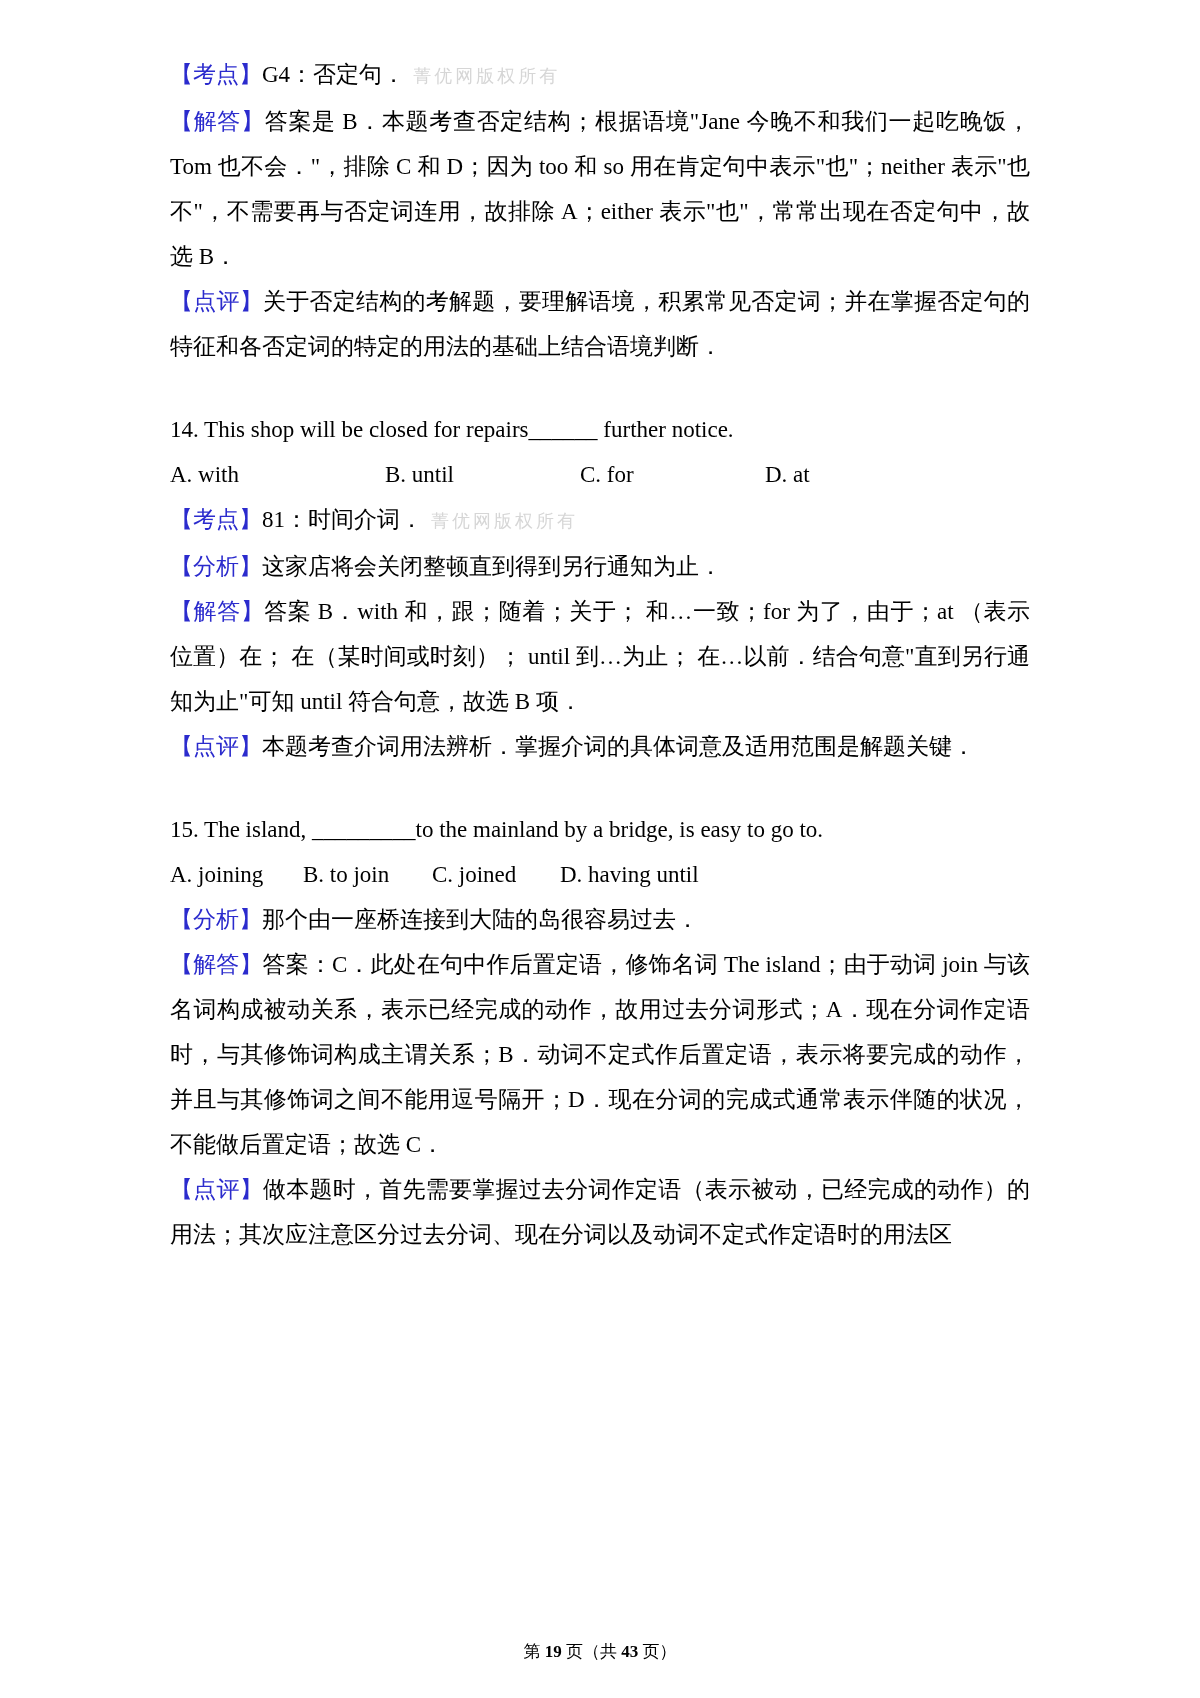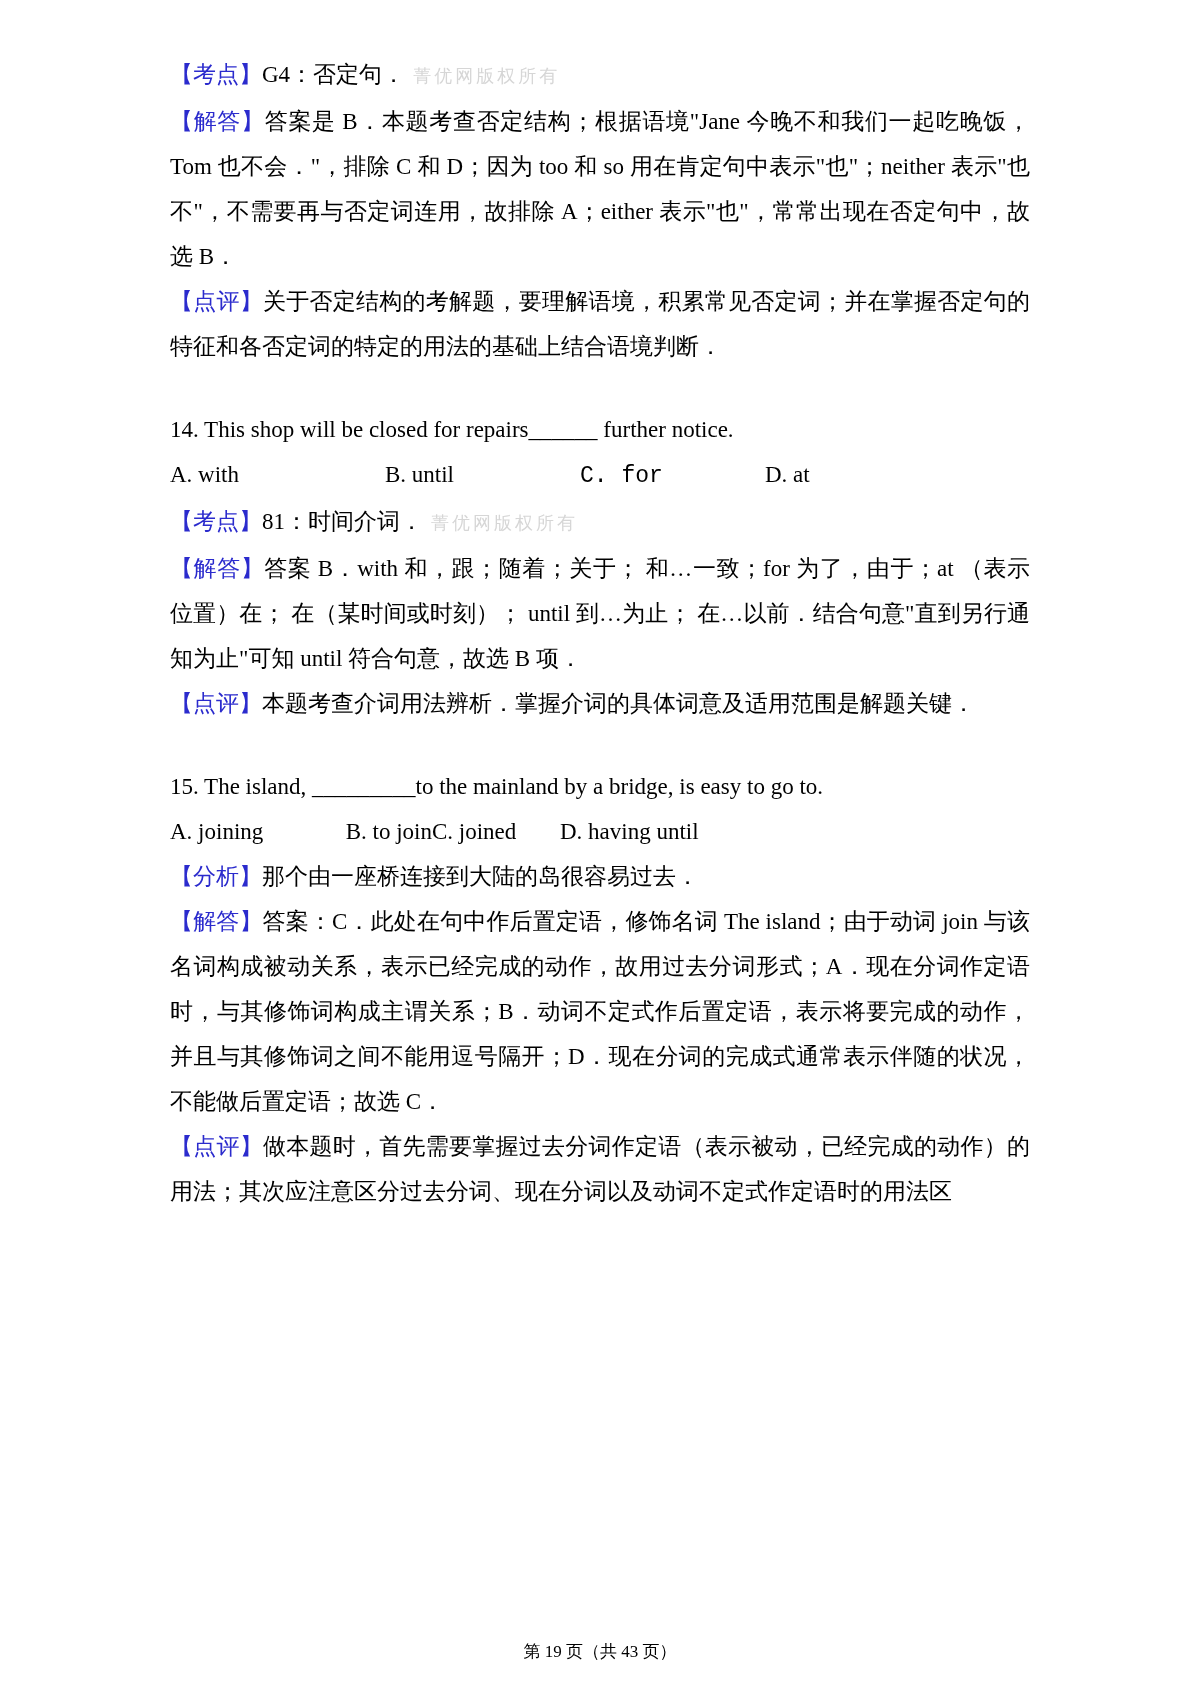--- a/index.html
+++ b/index.html
@@ -25,47 +25,48 @@
     color: #cccccc;
     font-size: 18px;
     margin-left: 8px;
     letter-spacing: 3px;
     opacity: 0.8;
   }
   .question { margin-top: 38px; }
   .options span { display: inline-block; }
   .opt-wide span:nth-child(1) { width: 215px; }
   .opt-wide span:nth-child(2) { width: 195px; }
-  .opt-wide span:nth-child(3) { width: 185px; font-family: Liberation Mono, monospace; }
+  .opt-wide span:nth-child(3) { width: 185px; }
   .opt-narrow span:nth-child(1) { width: 133px; }
-  .opt-narrow span:nth-child(2) { width: 129px; text-align: right; }
+  .opt-narrow span:nth-child(2) { width: 129px; }
   .opt-narrow span:nth-child(3) { width: 128px; }
   .footer {
     position: absolute;
     left: 0; right: 0;
     bottom: 36px;
     text-align: center;
     font-size: 17px;
     line-height: 20px;
   }
-  .footer b { font-weight: normal; }
+  .footer b { font-weight: bold; }
 </style>
 </head>
 <body>
 
 <div class="page">
   <div class="content">
 
     <p class="para"><span class="tag">【考点】</span><span>G4：否定句．</span><span class="watermark">菁优网版权所有</span></p>
     <p class="para"><span class="tag">【解答】</span><span>答案是 B．本题考查否定结构；根据语境"Jane 今晚不和我们一起吃晚饭，Tom 也不会．"，排除 C 和 D；因为 too 和 so 用在肯定句中表示"也"；neither 表示"也不"，不需要再与否定词连用，故排除 A；either 表示"也"，常常出现在否定句中，故选 B．</span></p>
     <p class="para"><span class="tag">【点评】</span><span>关于否定结构的考解题，要理解语境，积累常见否定词；并在掌握否定句的特征和各否定词的特定的用法的基础上结合语境判断．</span></p>
 
     <p class="para question">14. This shop will be closed for repairs______ further notice.</p>
     <p class="options opt-wide"><span>A. with</span><span>B. until</span><span>C. for</span><span>D. at</span></p>
     <p class="para"><span class="tag">【考点】</span><span>81：时间介词．</span><span class="watermark">菁优网版权所有</span></p>
+    <p class="para"><span class="tag">【分析】</span><span>这家店将会关闭整顿直到得到另行通知为止．</span></p>
     <p class="para"><span class="tag">【解答】</span><span>答案 B．with 和，跟；随着；关于； 和…一致；for 为了，由于；at （表示位置）在； 在（某时间或时刻）； until 到…为止； 在…以前．结合句意"直到另行通知为止"可知 until 符合句意，故选 B 项．</span></p>
     <p class="para"><span class="tag">【点评】</span><span>本题考查介词用法辨析．掌握介词的具体词意及适用范围是解题关键．</span></p>
 
     <p class="para question">15. The island, _________to the mainland by a bridge, is easy to go to.</p>
     <p class="options opt-narrow"><span>A. joining</span><span>B. to join</span><span>C. joined</span><span>D. having until</span></p>
     <p class="para"><span class="tag">【分析】</span><span>那个由一座桥连接到大陆的岛很容易过去．</span></p>
     <p class="para"><span class="tag">【解答】</span><span>答案：C．此处在句中作后置定语，修饰名词 The island；由于动词 join 与该名词构成被动关系，表示已经完成的动作，故用过去分词形式；A．现在分词作定语时，与其修饰词构成主谓关系；B．动词不定式作后置定语，表示将要完成的动作，并且与其修饰词之间不能用逗号隔开；D．现在分词的完成式通常表示伴随的状况，不能做后置定语；故选 C．</span></p>
     <p class="para"><span class="tag">【点评】</span><span>做本题时，首先需要掌握过去分词作定语（表示被动，已经完成的动作）的用法；其次应注意区分过去分词、现在分词以及动词不定式作定语时的用法区</span></p>
 
   </div>

